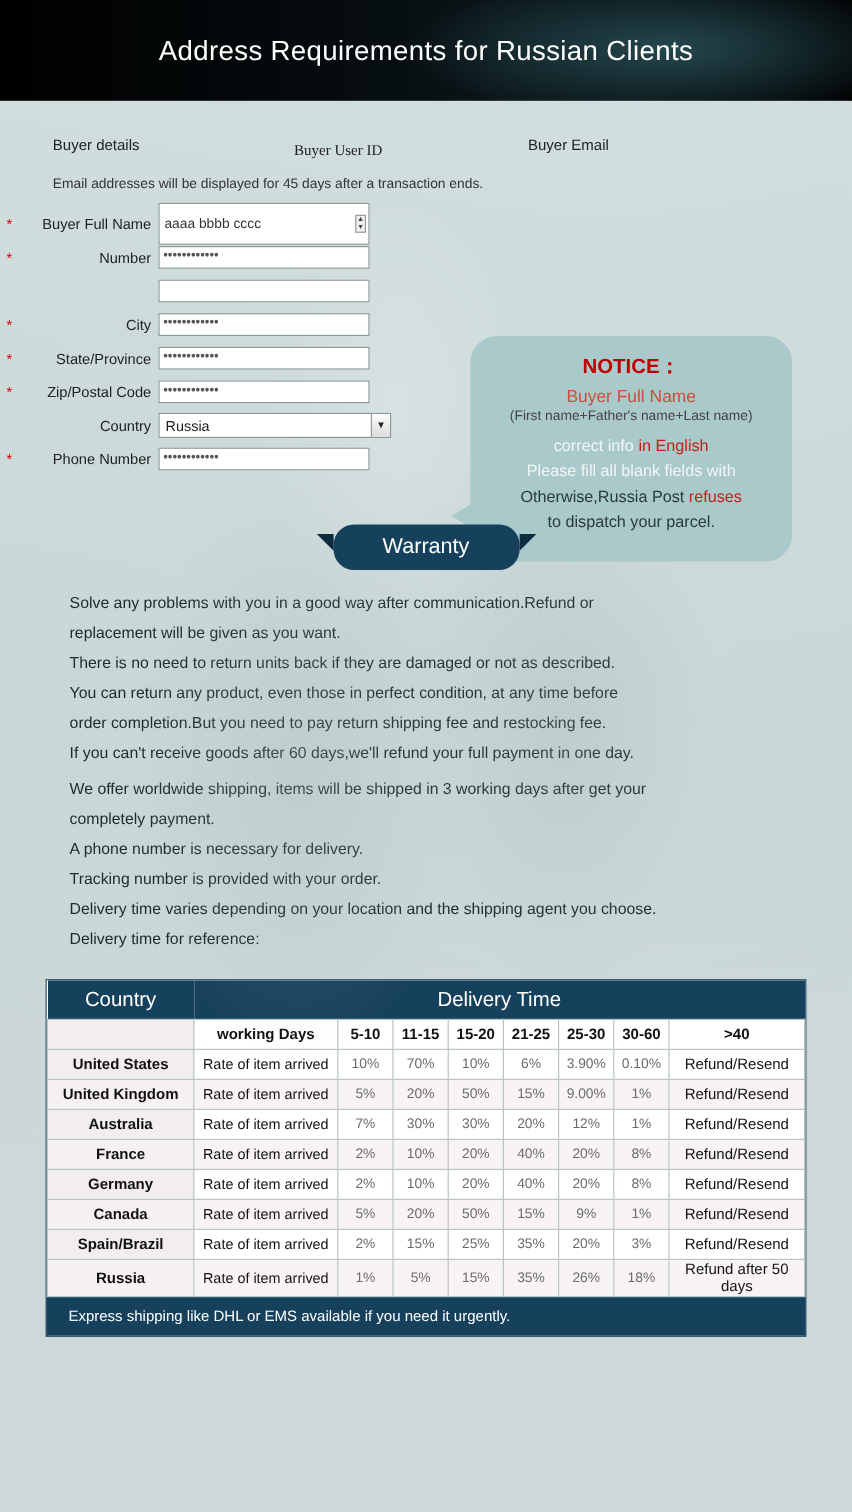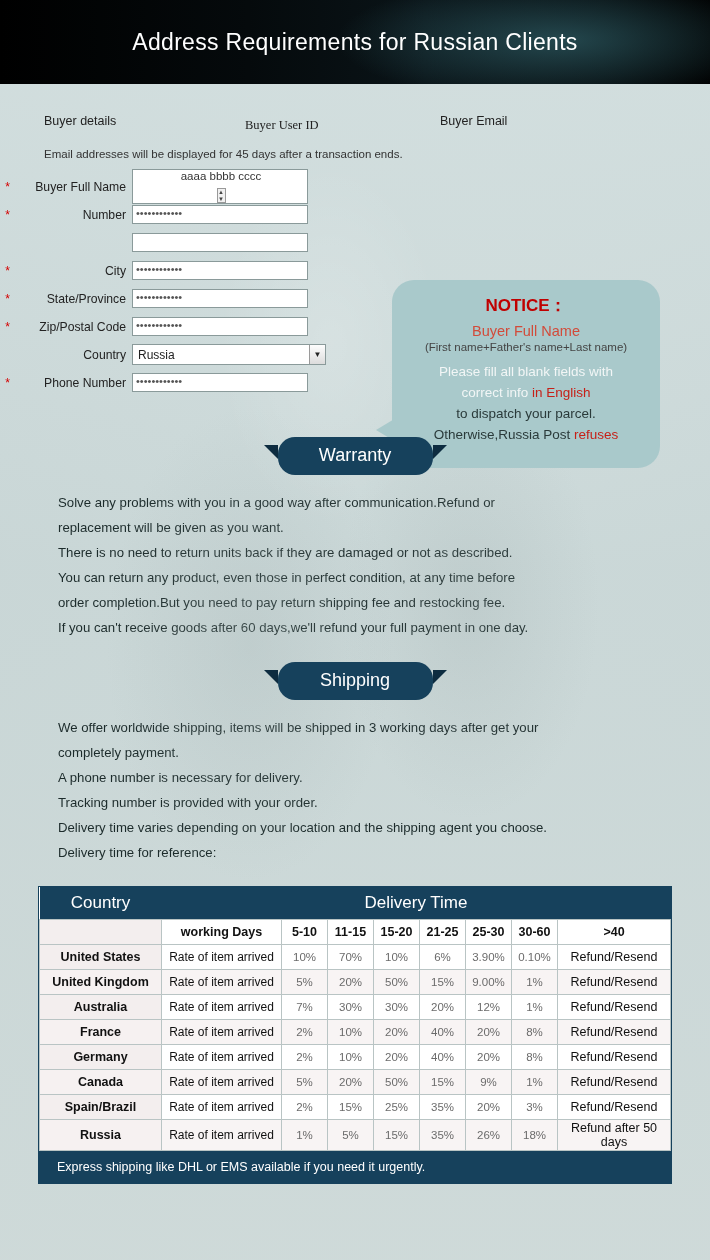--- a/index.html
+++ b/index.html
@@ -71,21 +71,21 @@
     background: #ffffff;
     font-size: 11px; color:#333;
     padding: 1px 3px;
     font-family: "Liberation Sans", sans-serif;
     position:relative;
   }
   .dots { color:#555; letter-spacing:0px; font-size:11px; }
   .name-field {
     width: 176px; height: 35px; border:1px solid #8a9a9a; background:#fff;
     display:flex; align-items:center; justify-content:space-between;
-    font-size: 11.5px; color:#333; padding: 0 2px 0 4px; flex-direction: column;
+    font-size: 11.5px; color:#333; padding: 0 2px 0 4px;
   }
   .name-field .spin {
     width: 9px; height: 15px; border:1px solid #999; background:#f1f1f1;
     font-size:6px; line-height:7px; text-align:center; color:#444;
   }
   .select-field {
     width: 194px; height: 21px; border:1px solid #8a9a9a; background:#fff;
     display:flex; align-items:center; justify-content:space-between;
     font-size: 12px; color:#222; padding-left: 5px;
   }
@@ -263,45 +263,42 @@
           <span class="dots">••••••••••••</span>
         </div>
       </div>
     </div>
 
     <div class="notice">
       <div class="n1">NOTICE：</div>
       <div class="n2">Buyer Full Name</div>
       <div class="n3">(First name+Father's name+Last name)</div>
       <div class="n4">
+        <div><span>correct info </span><span class="hl">in English</span></div>
         <div>Please fill all blank fields with</div>
-        <div><span>correct info </span><span class="hl">in English</span></div>
       </div>
       <div class="n5">
+        <div><span>Otherwise,Russia Post </span><span class="hl">refuses</span></div>
         <div>to dispatch your parcel.</div>
-        <div><span>Otherwise,Russia Post </span><span class="hl">refuses</span></div>
       </div>
     </div>
   </div>
 
   <div class="banner-wrap" style="margin-top:42px;">
     <span class="banner">Warranty</span>
   </div>
   <div class="para">
     <p class="two">Solve any problems with you in a good way after communication.Refund or</p>
     <p class="two">replacement will be given as you want.</p>
     <p class="two">There is no need to return units back if they are damaged or not as described.</p>
     <p class="two">You can return any product, even those in perfect condition, at any time before</p>
     <p class="two">order completion.But you need to pay return shipping fee and restocking fee.</p>
     <p class="two">If you can't receive goods after 60 days,we'll refund your full payment in one day.</p>
   </div>
 
-  <div class="banner-wrap" style="margin-top:22px;">
-    <span class="banner">Shipping</span>
-  </div>
   <div class="para">
     <p class="two">We offer worldwide shipping, items will be shipped in 3 working days after get  your</p>
     <p class="two">completely payment.</p>
     <p class="two">A phone number is necessary for delivery.</p>
     <p class="two">Tracking number is provided with your order.</p>
     <p class="two">Delivery time varies depending on your location and the shipping agent you choose.</p>
     <p class="two">Delivery time for reference:</p>
   </div>
 
   <div class="table-wrap">

